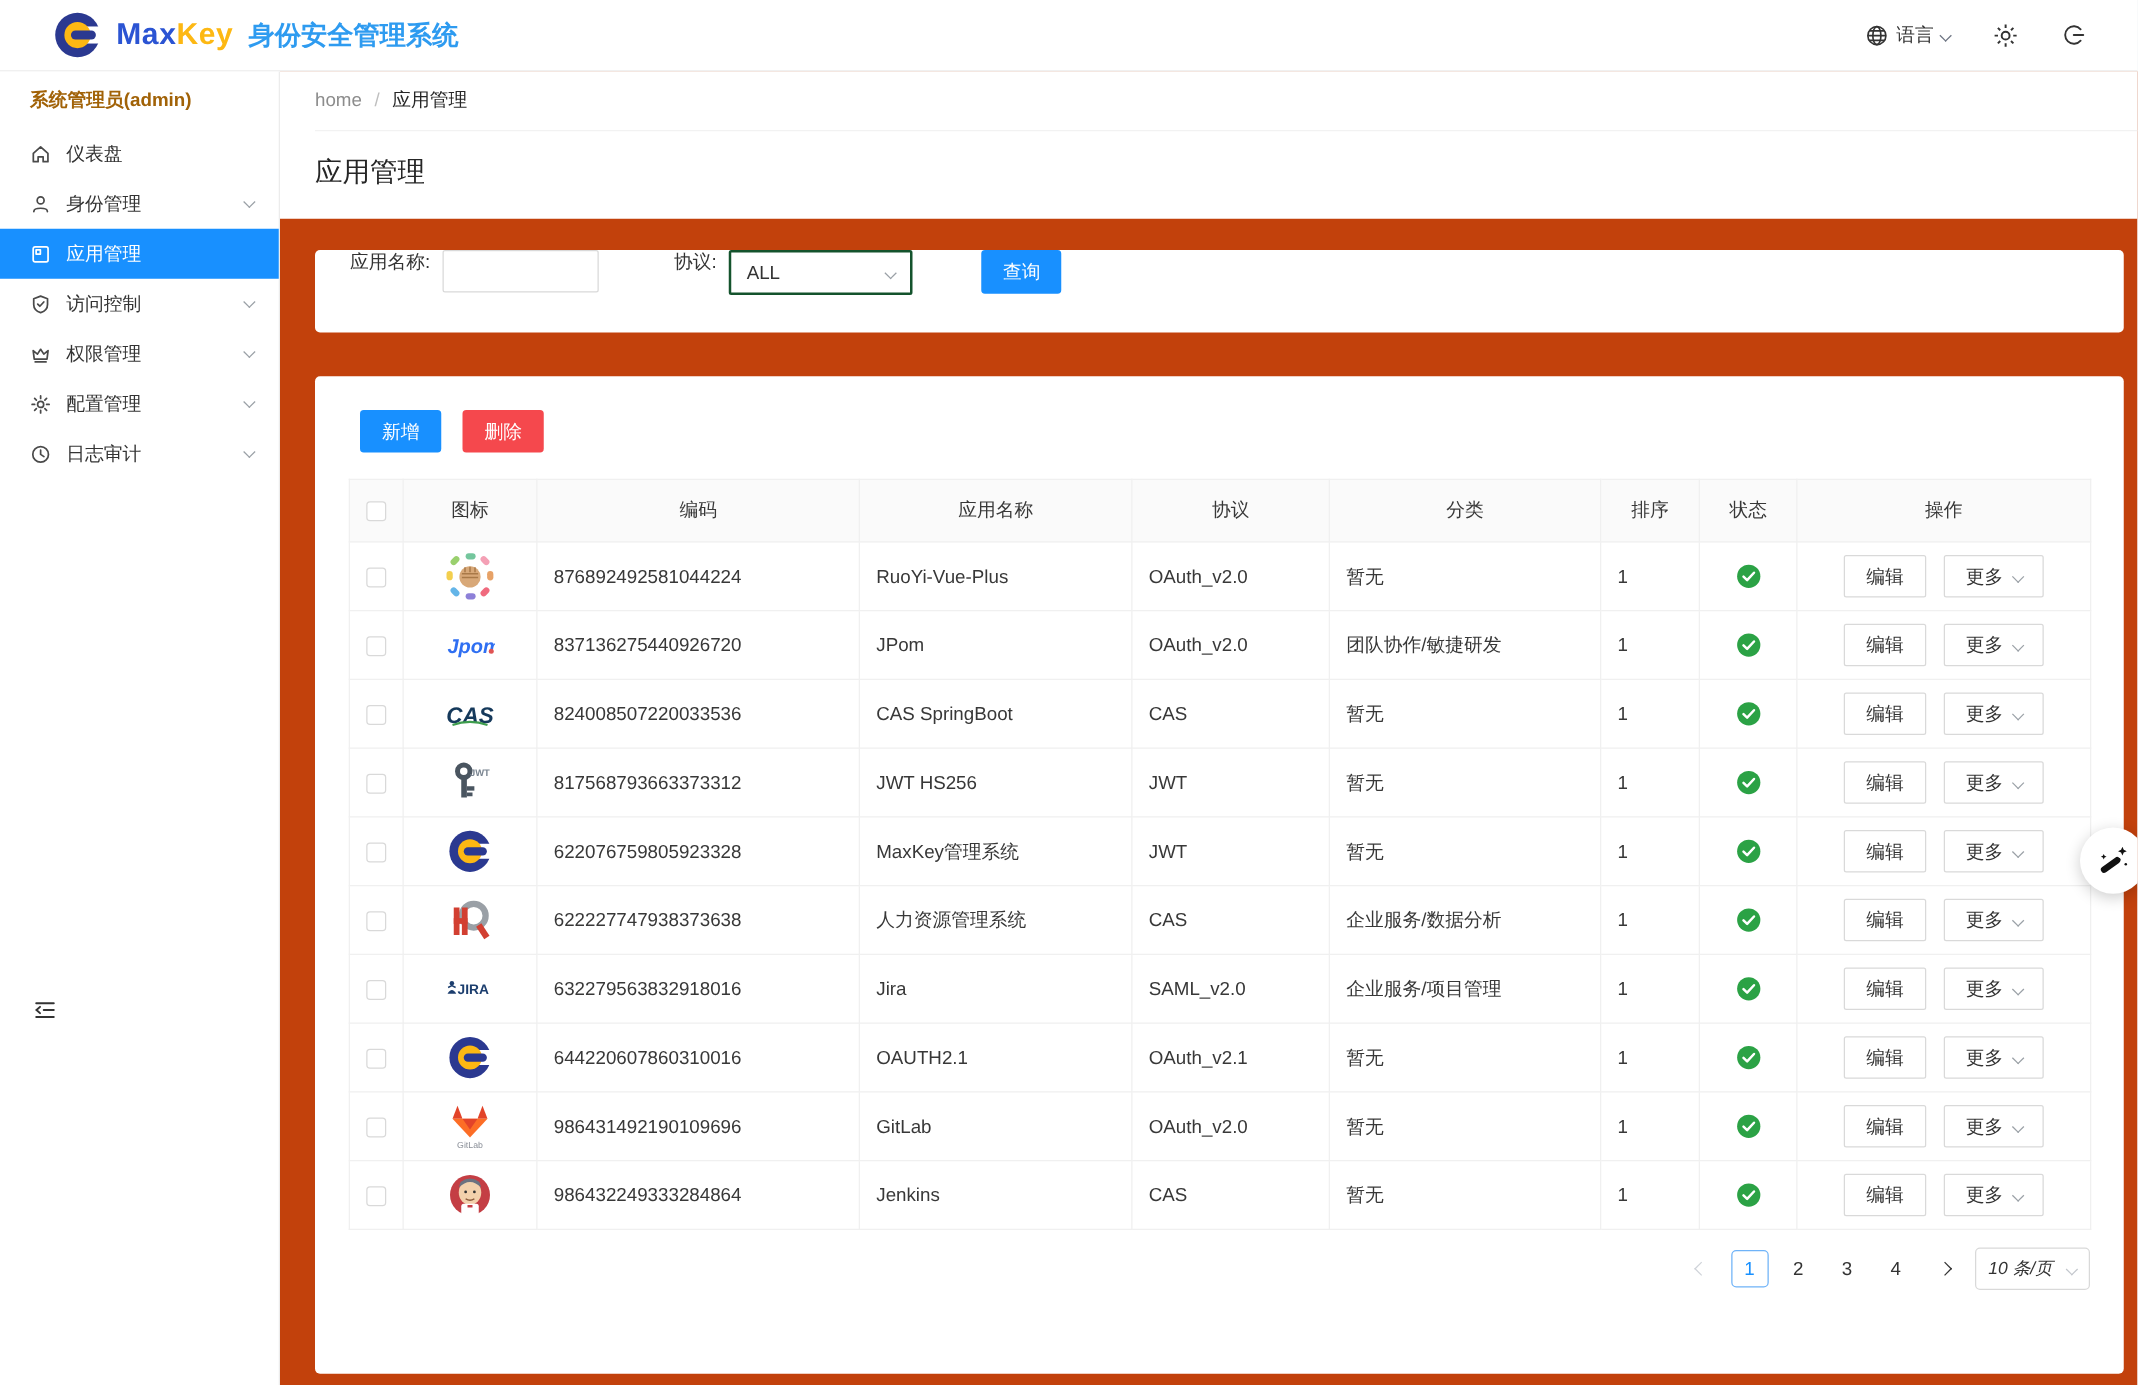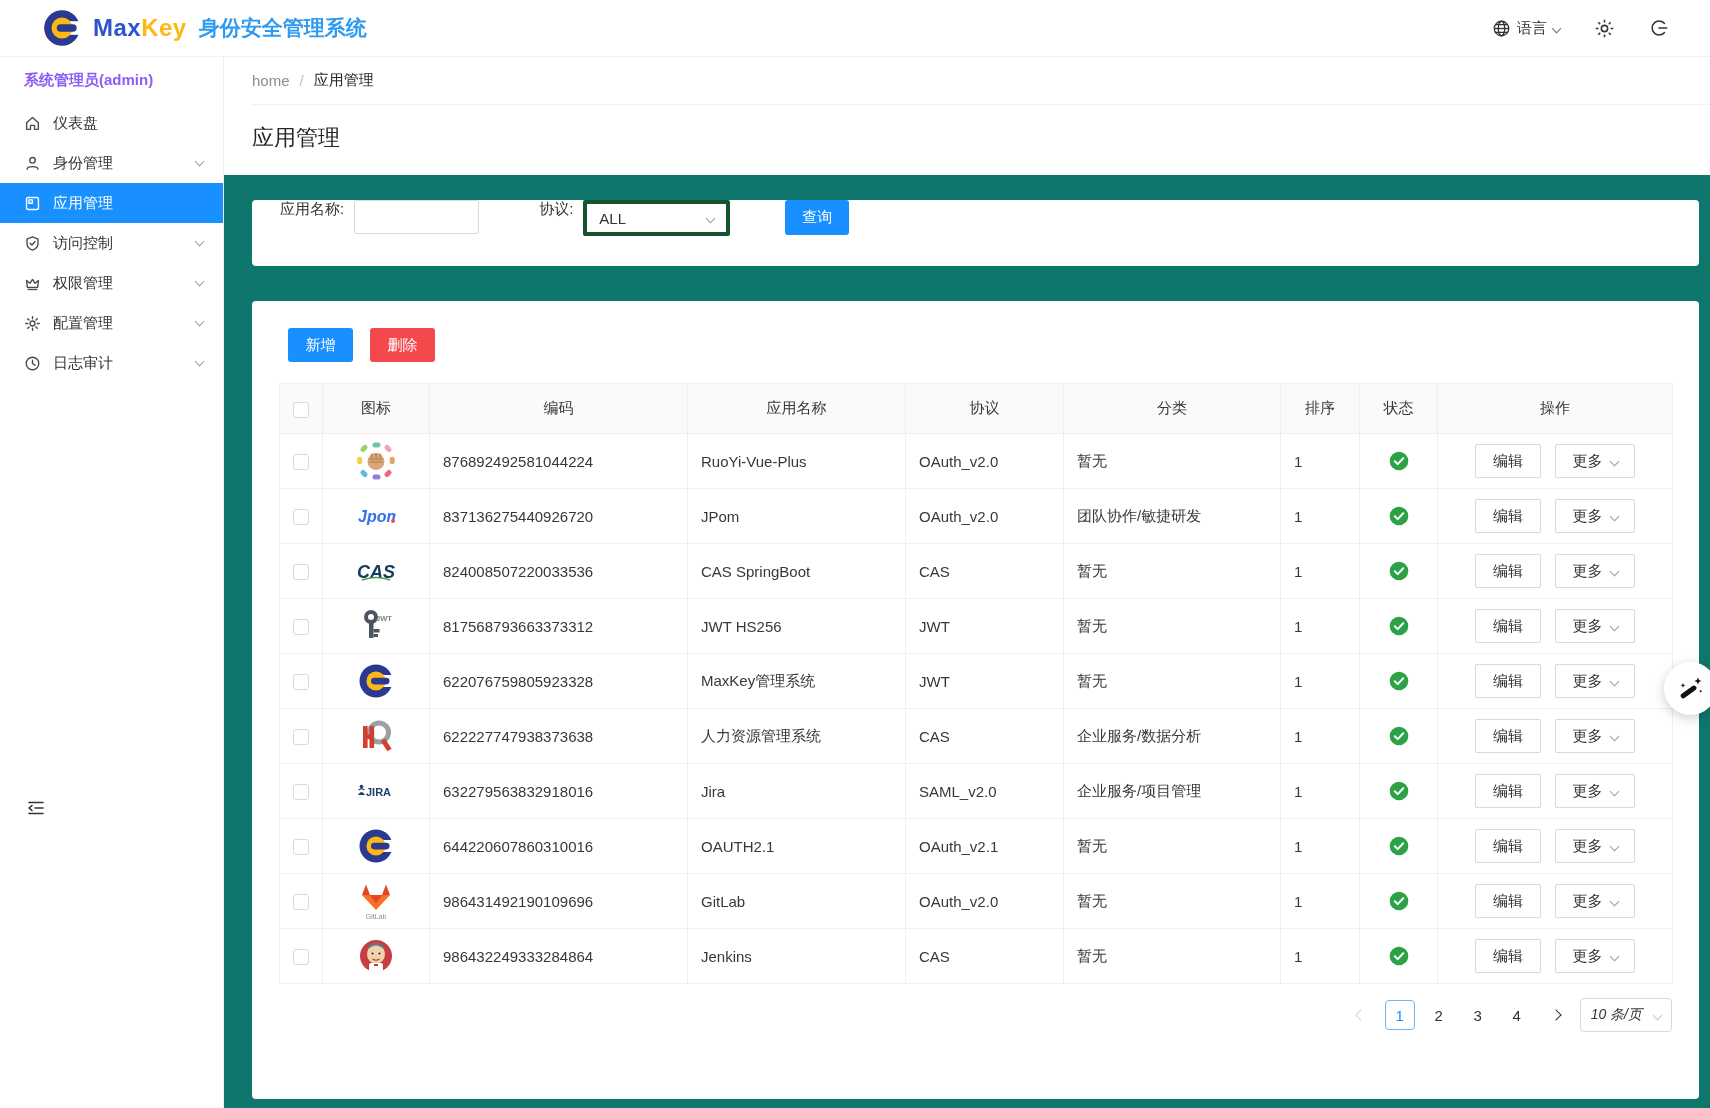--- a/index.html
+++ b/index.html
@@ -19,44 +19,44 @@
   .brand .b-key { color:var(--brand-gold); }
   .brand-title { font-size:21px; font-weight:bold; color:var(--brand-blue); margin-left:12px; }
   .header-right { margin-left:auto; display:flex; align-items:center; gap:34px; color:#333; }
   .hr-item { display:flex; align-items:center; gap:6px; cursor:pointer; }
   .hr-item svg { display:block; }
   
   .sidebar {
     position:absolute; top:57px; left:0; width:224px; bottom:0; background:#fff;
     border-right:1px solid #ececec; z-index:10;
   }
-  .side-user { height:46px; display:flex; align-items:center; padding-left:24px; font-weight:bold; font-size:15px; color:#8b5cf6; }
+  .side-user { height:46px; display:flex; align-items:center; padding-left:24px; font-weight:bold; font-size:15px; color:#a16207; }
   .side-item { height:40px; display:flex; align-items:center; padding:0 20px 0 24px; color:#333; cursor:pointer; position:relative; }
   .side-item .side-icon { width:17px; height:17px; margin-right:12px; display:flex; color:#4a4a4a; }
   .side-item .side-label { font-size:15px; flex:1; }
   .side-item .chev { margin-top:-3px; }
   .side-item.active { background:var(--primary); color:#fff; }
   .side-item.active .side-icon { color:#fff; }
   .collapse-btn { position:absolute; left:26px; bottom:290px; width:20px; height:20px; color:#333; cursor:pointer; }
   
-  .main { position:absolute; top:57px; left:224px; right:0; bottom:0; background:#0f766e; }
+  .main { position:absolute; top:57px; left:224px; right:0; bottom:0; background:#c2410c; }
   .page-head { background:#fff; height:118px; padding-left:28px; }
   .breadcrumb { height:48px; display:flex; align-items:center; gap:10px; font-size:15px; border-bottom:1px solid #f2f2f2; margin-right:0; }
   .breadcrumb .bc-home { color:#8c8c8c; cursor:pointer; }
   .breadcrumb .bc-sep { color:#bfbfbf; }
   .breadcrumb .bc-cur { color:#262626; }
   .page-title { font-size:22px; font-weight:500; color:#262626; margin-top:18px; }
   
   .filter-card {
     margin:25px 11px 0 28px; height:66px; background:#fff; border-radius:4px;
     display:flex; align-items:flex-start; padding-left:28px;
   }
   .f-label { font-size:15px; color:#333; }
   .f-input { width:125px; height:34px; border:1px solid #d9d9d9; border-radius:2px; margin-left:10px; padding:0 8px; font-size:14px; outline:none; }
-  .f-select { width:147px; height:36px; border:4px solid #14532d; border-radius:2px; margin-left:10px; display:flex; align-items:center; padding:0 12px; font-size:15px; color:#333; cursor:pointer; background:#fff; }
+  .f-select { width:147px; height:36px; border:2px solid #14532d; border-radius:2px; margin-left:10px; display:flex; align-items:center; padding:0 12px; font-size:15px; color:#333; cursor:pointer; background:#fff; }
   .f-select .chev { margin-left:auto; }
   .gap60 { margin-left:60px; }
   .btn { border:none; border-radius:3px; color:#fff; font-size:15px; cursor:pointer; font-family:Liberation Sans, sans-serif; }
   .btn-search { width:64px; height:35px; background:var(--primary); margin-left:55px; }
   
   .table-card { margin:35px 11px 0 28px; height:798px; background:#fff; border-radius:4px; padding:27px 27px 0 27px; }
   .toolbar { display:flex; gap:17px; margin-left:9px; }
   .btn-add { width:65px; height:34px; background:var(--primary); }
   .btn-del { width:65px; height:34px; background:var(--danger); }
   table.apps { width:1393px; border-collapse:collapse; table-layout:fixed; margin-top:21px; border:1px solid #f0f0f0; }

